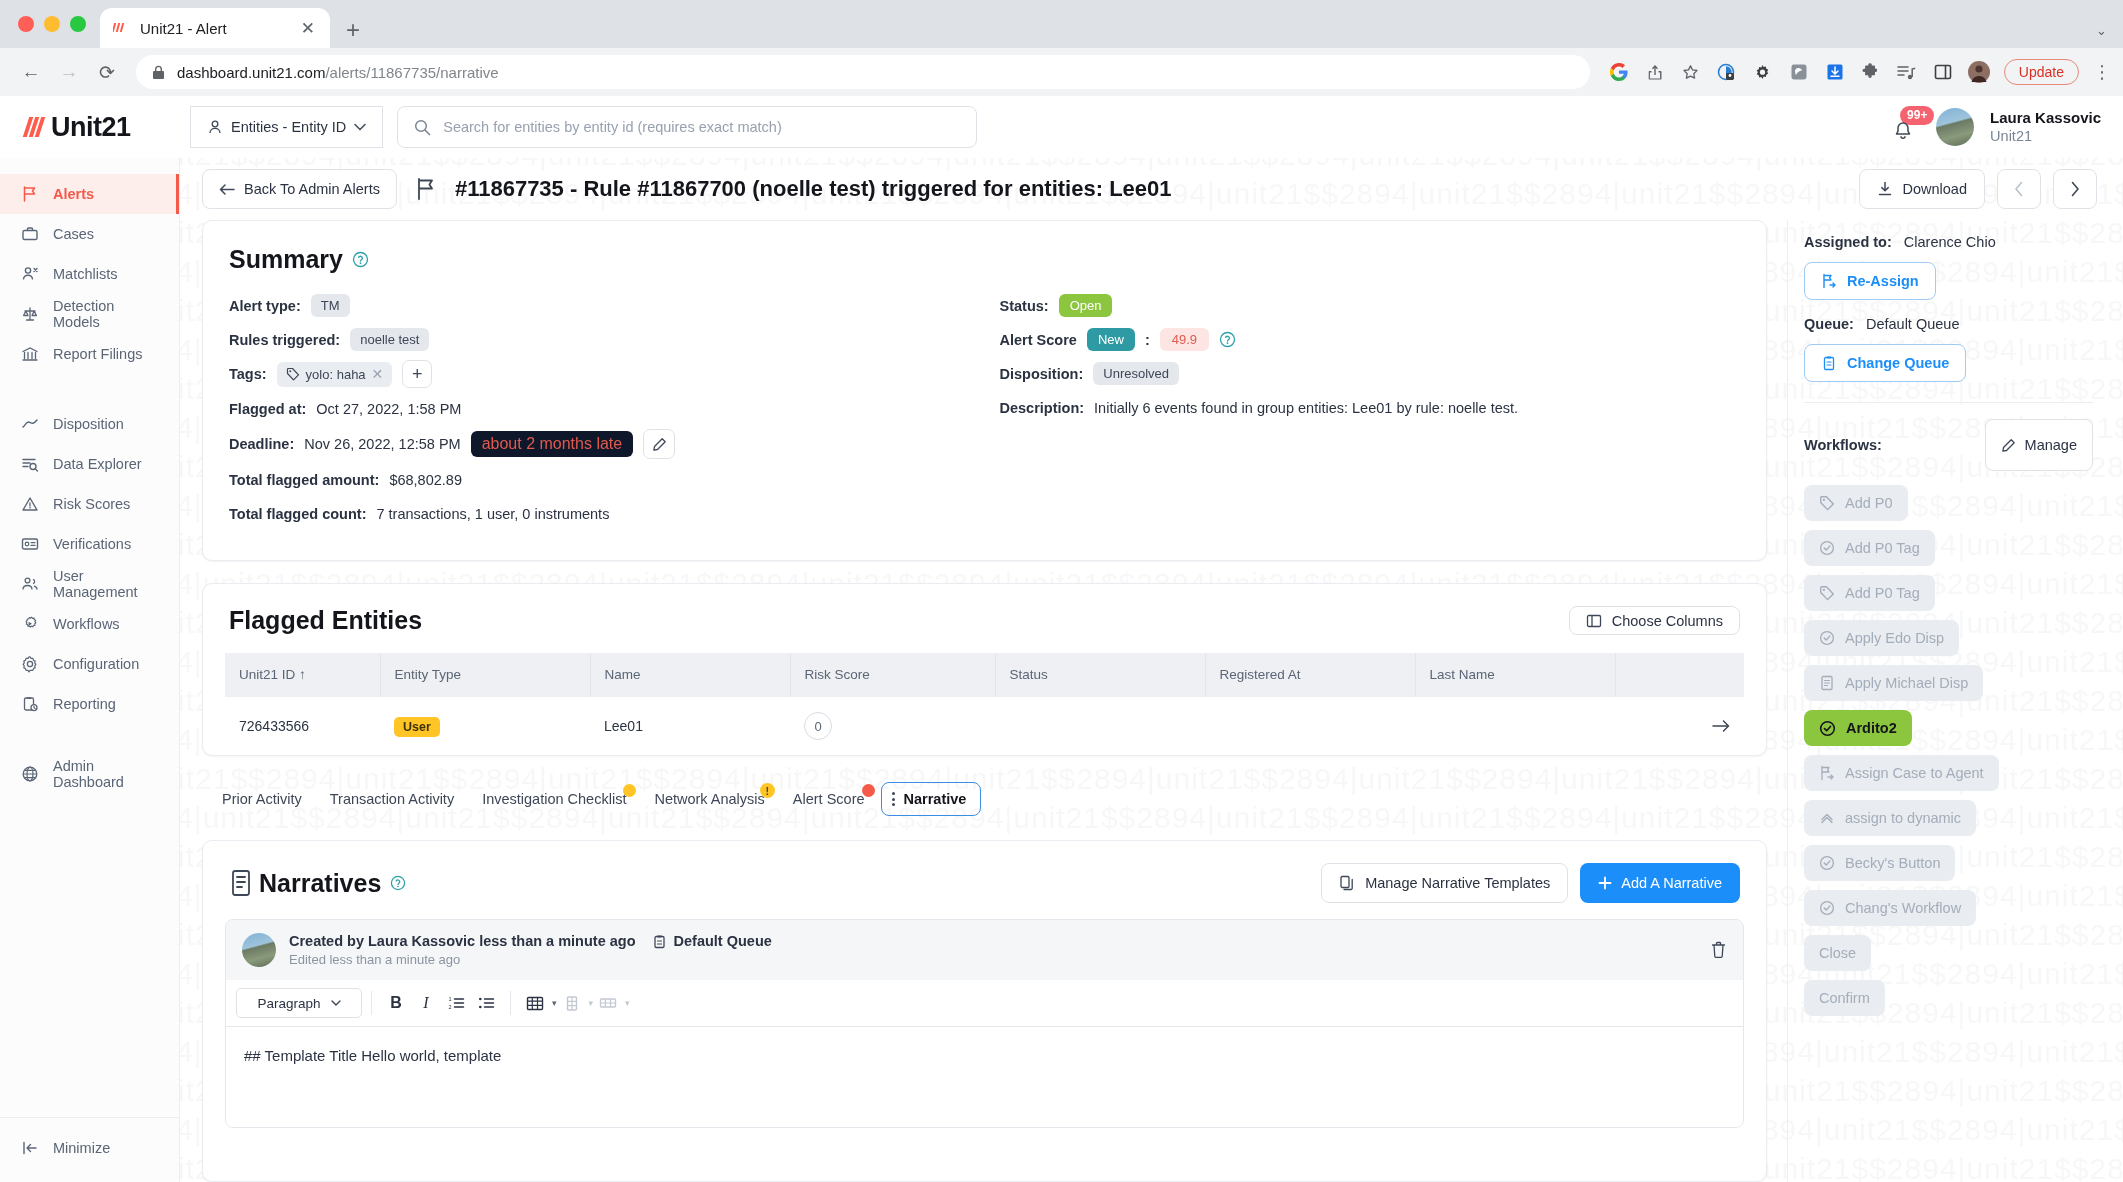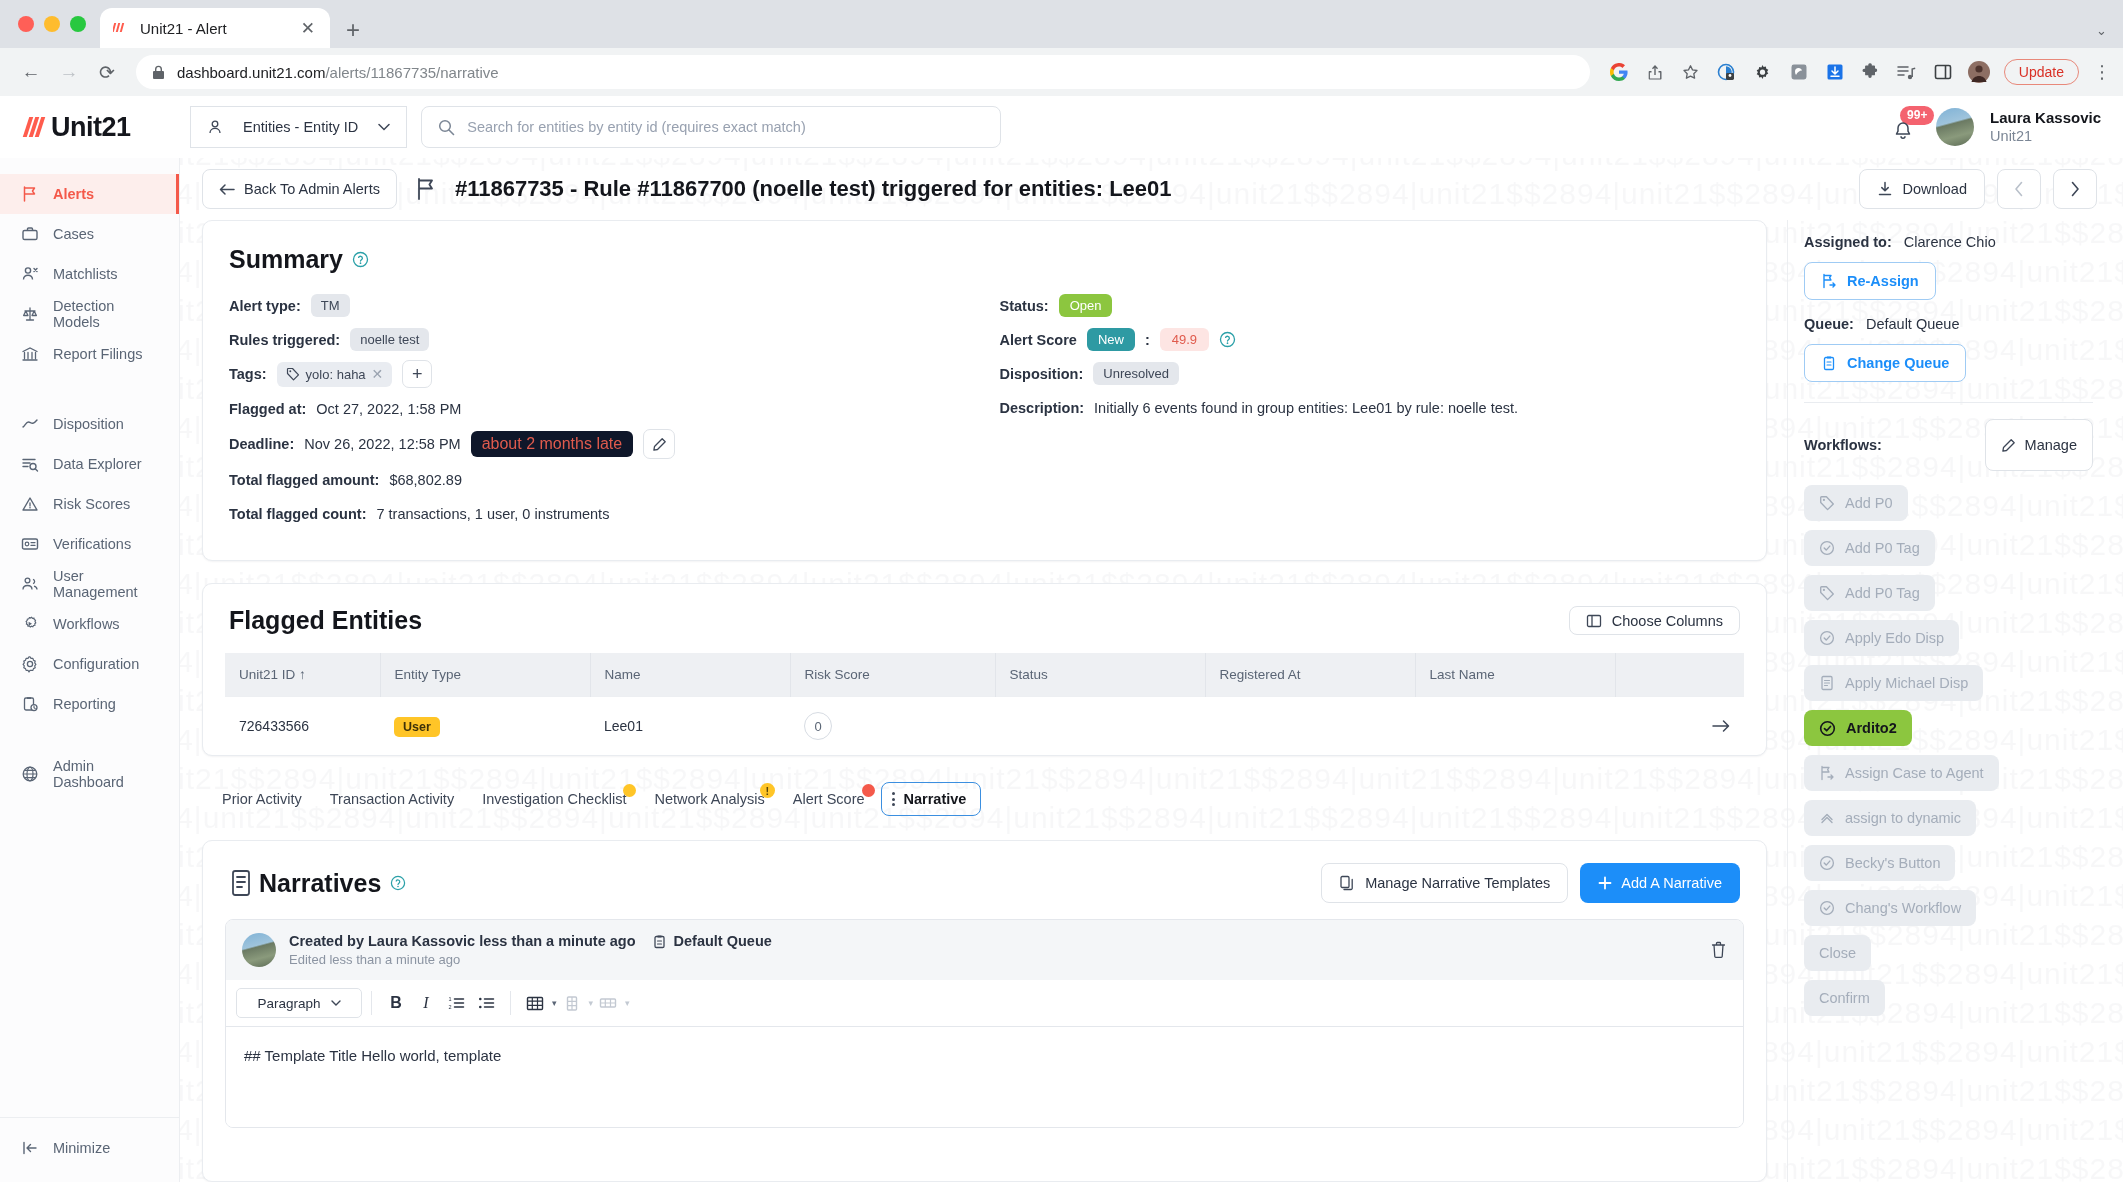--- a/index.html
+++ b/index.html
@@ -64,21 +64,21 @@
     height: 62px; background: #fff; display: flex; align-items: center;
     padding: 0 22px 0 0; position: relative; z-index: 2; flex: none;
   }
   .logo-wrap { width: 180px; display: flex; align-items: center; gap: 9px; padding-left: 26px; flex: none; }
   .logo-slashes { display: flex; gap: 2px; }
   .logo-slashes span { display: block; width: 4px; height: 20px; background: #ff5c4d; transform: skewX(-18deg); }
   .logo-text { font-size: 27px; font-weight: bold; color: #14161c; letter-spacing: -0.5px; }
 
   .entity-select {
     height: 42px; border: 1px solid #dfe3e8; border-radius: 0;
-    display: flex; align-items: center; gap: 20px; padding: 0 16px;
+    display: flex; align-items: center; gap: 8px; padding: 0 16px;
     font-size: 14.5px; color: #2b3342; cursor: pointer; background: #fff; margin-left: 10px;
   }
   .search-box {
     height: 42px; width: 580px; border: 1px solid #dfe3e8; border-radius: 8px;
     display: flex; align-items: center; gap: 12px; padding: 0 16px; background: #fff; margin-left: 14px;
   }
   .search-box input {
     border: none; outline: none; font-size: 14.5px; color: #2b3342;
     width: 100%; font-family: "Liberation Sans", sans-serif; background: transparent;
   }

